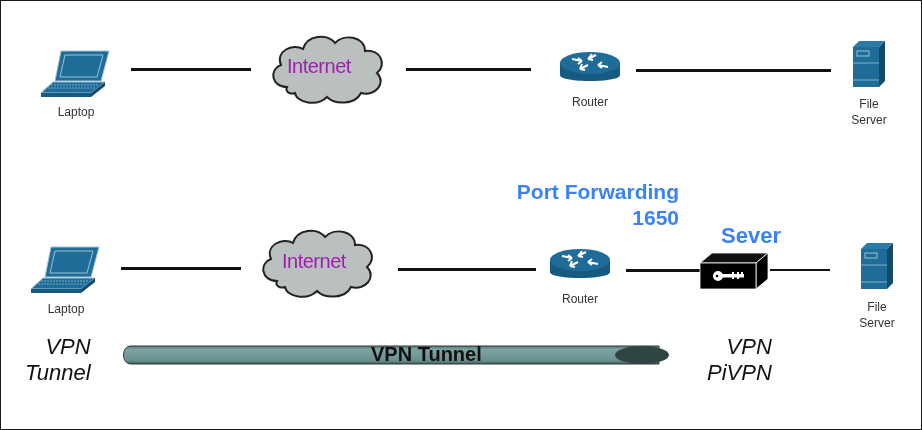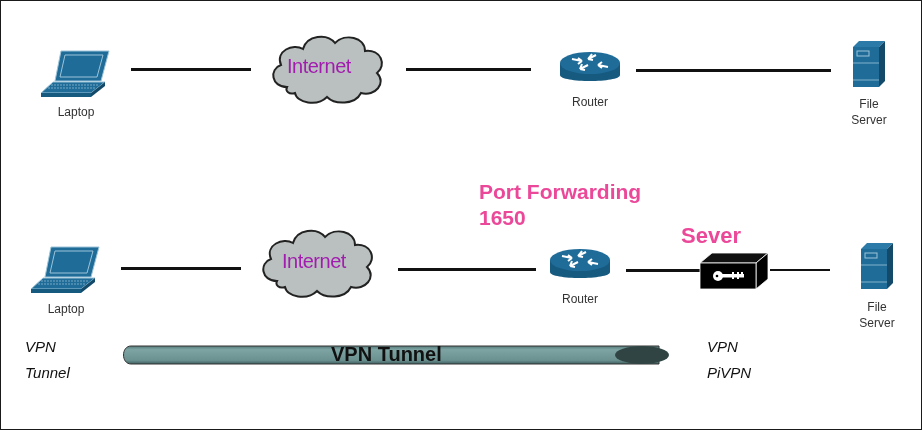--- a/index.html
+++ b/index.html
@@ -2,23 +2,23 @@
 <html><head>
 <meta charset="utf-8">
 <style>
   html, body { margin: 0; padding: 0; background: #fff; }
   body { width: 922px; height: 430px; overflow: hidden; font-family: "Liberation Sans", sans-serif; }
   .frame { position: absolute; left: 0; top: 0; width: 920px; height: 428px; border: 1px solid #1a1a1a; background: #fff; overflow: hidden; }
   .abs { position: absolute; }
   .link { position: absolute; height: 3px; background: #111; }
   .node-label { position: absolute; font-size: 12px; color: #333; text-align: center; line-height: 16px; }
   .cloud-text { position: absolute; font-size: 20px; color: #a21caf; font-weight: normal; letter-spacing: -0.5px; }
-  .big-label { position: absolute; font-size: 21px; font-weight: bold; color: #ec4899; text-align: left; line-height: 26px; }
-  .role-label { position: absolute; font-size: 15px; font-style: italic; color: #111; line-height: 26px; }
-  .tunnel-text { position: absolute; font-size: 20px; font-weight: bold; color: #111; }
+  .big-label { position: absolute; font-size: 21px; font-weight: bold; color: #3b82f6; text-align: right; line-height: 26px; }
+  .role-label { position: absolute; font-size: 22px; font-style: italic; color: #111; line-height: 26px; text-align: right; }
+  .tunnel-text { position: absolute; font-size: 20px; font-weight: bold; color: #111; margin-left: 40px; }
 </style>
 </head>
 <body>
 
 <div class="frame">
 
   <svg class="abs" style="left:38px;top:48px" width="72" height="50" viewBox="0 0 72 50">
     <polygon points="22,2 70,2 62,32 16,32" fill="#1f6c99" stroke="#9cc3d8" stroke-width="1"></polygon>
     <polygon points="26,6 64,6 58,28 21,28" fill="none" stroke="#9cc3d8" stroke-width="1"></polygon>
     <polygon points="14,33 66,33 52,44 2,44" fill="#1f6c99" stroke="#9cc3d8" stroke-width="1"></polygon>

